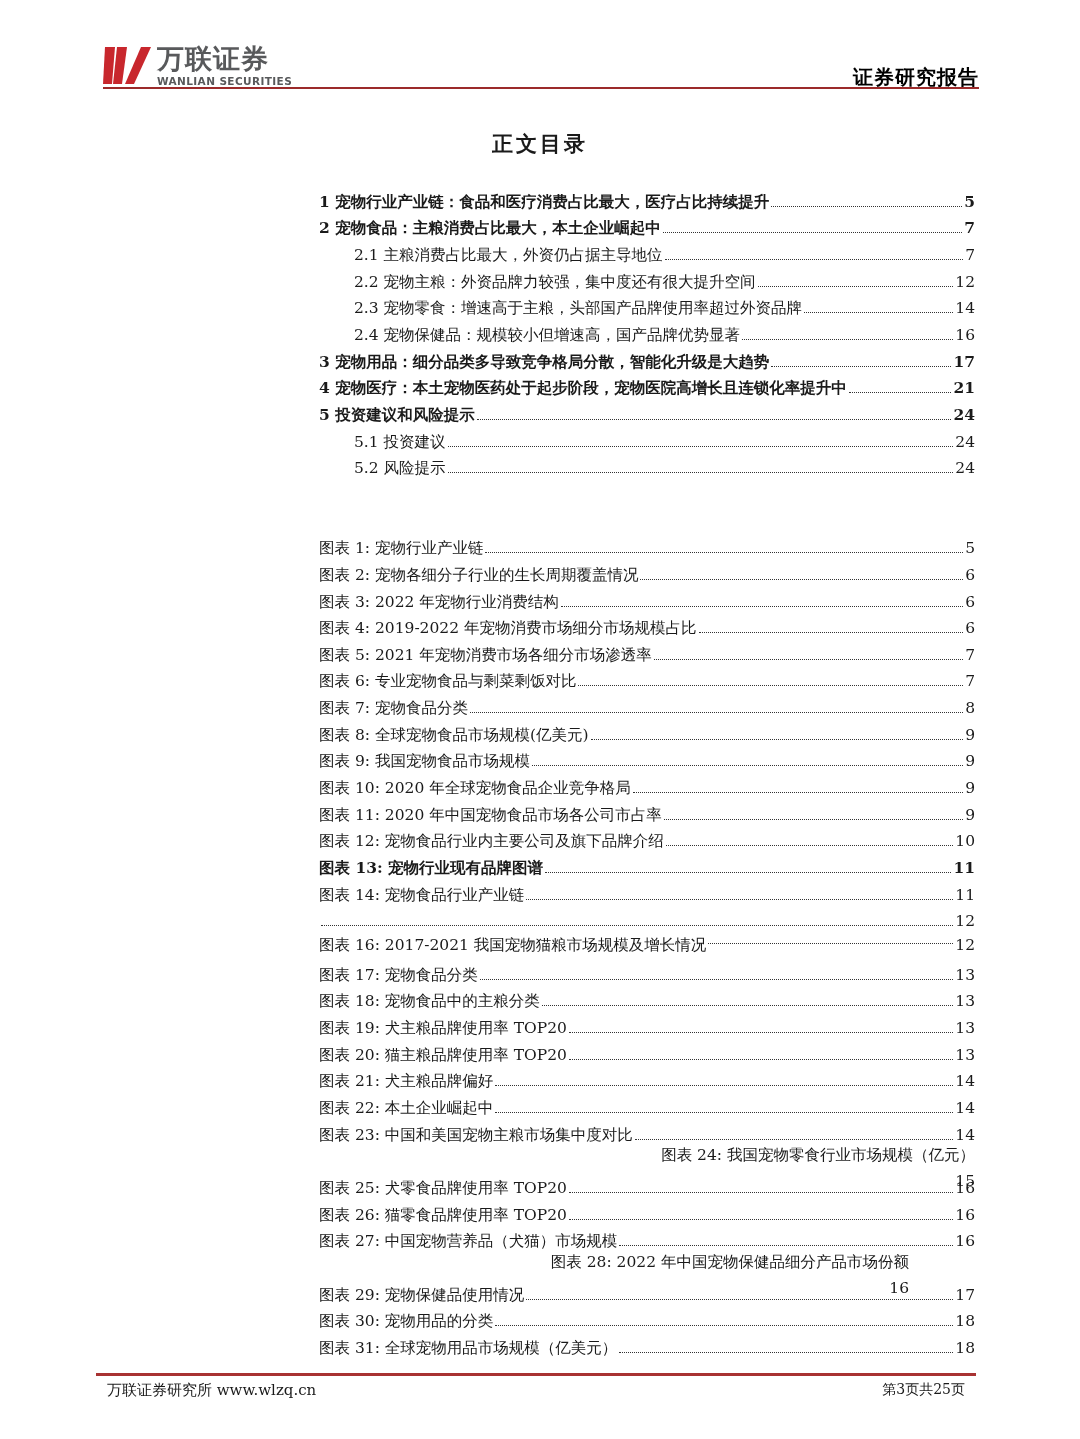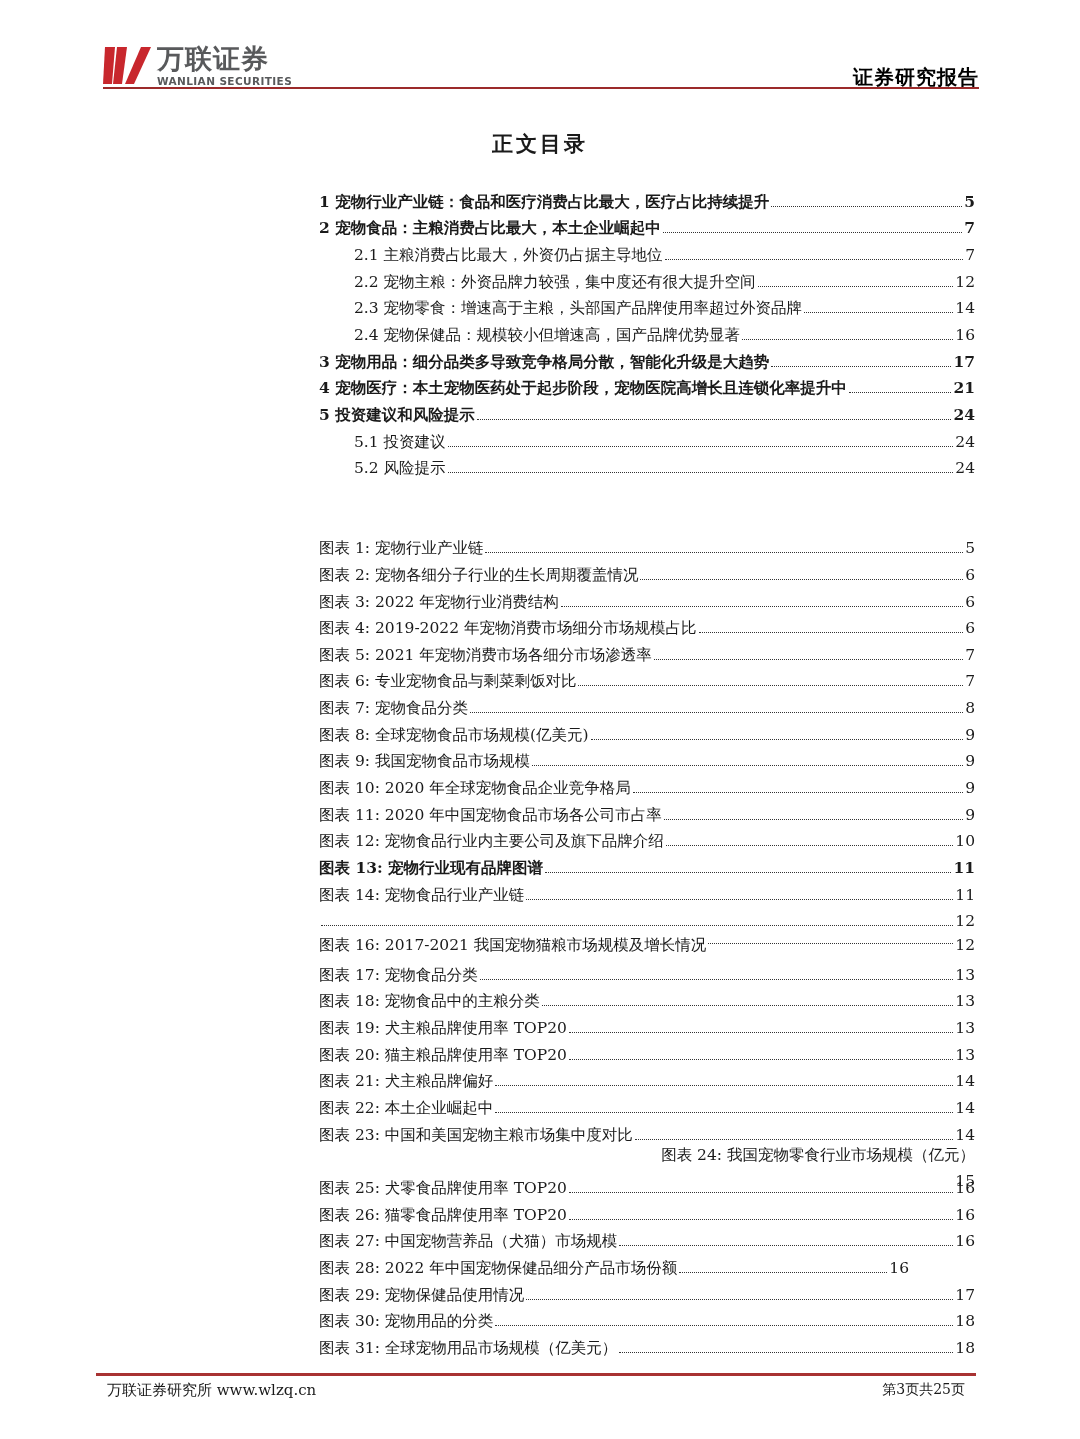--- a/index.html
+++ b/index.html
@@ -17,21 +17,21 @@
 
   .toc-title { position:absolute; left:0; width:1080px; top:130px; text-align:center; font-size:21px; font-weight:bold; letter-spacing:3px; }
 
   .toc { position:absolute; left:319px; width:656px; }
   .row { position:absolute; left:0; width:656px; height:26px; display:flex; align-items:flex-end; font-size:15.5px; white-space:nowrap; line-height:20px; }
   .row .lbl { flex:0 0 auto; }
   .row .dots { flex:1 1 auto; border-bottom:1.5px dotted #333; margin:0 2px 5px 2px; height:1px; }
   .row .pg { flex:0 0 auto; }
   .row.bold { font-weight:bold; }
   .row.sub { left:35px; width:621px; }
-  .row.short { width:590px; }
+  .row.short { width:590px;flex-direction:column; }
 
   .footer-line { position:absolute; left:96px; top:1373px; width:880px; height:3px; background:#a83232; }
   .footer-left { position:absolute; left:107px; top:1381px; font-size:15px; }
   .footer-right { position:absolute; right:115px; top:1381px; font-size:14px; }
 </style>
 </head>
 <body>
 
 <div class="header">
   <div class="logo">

